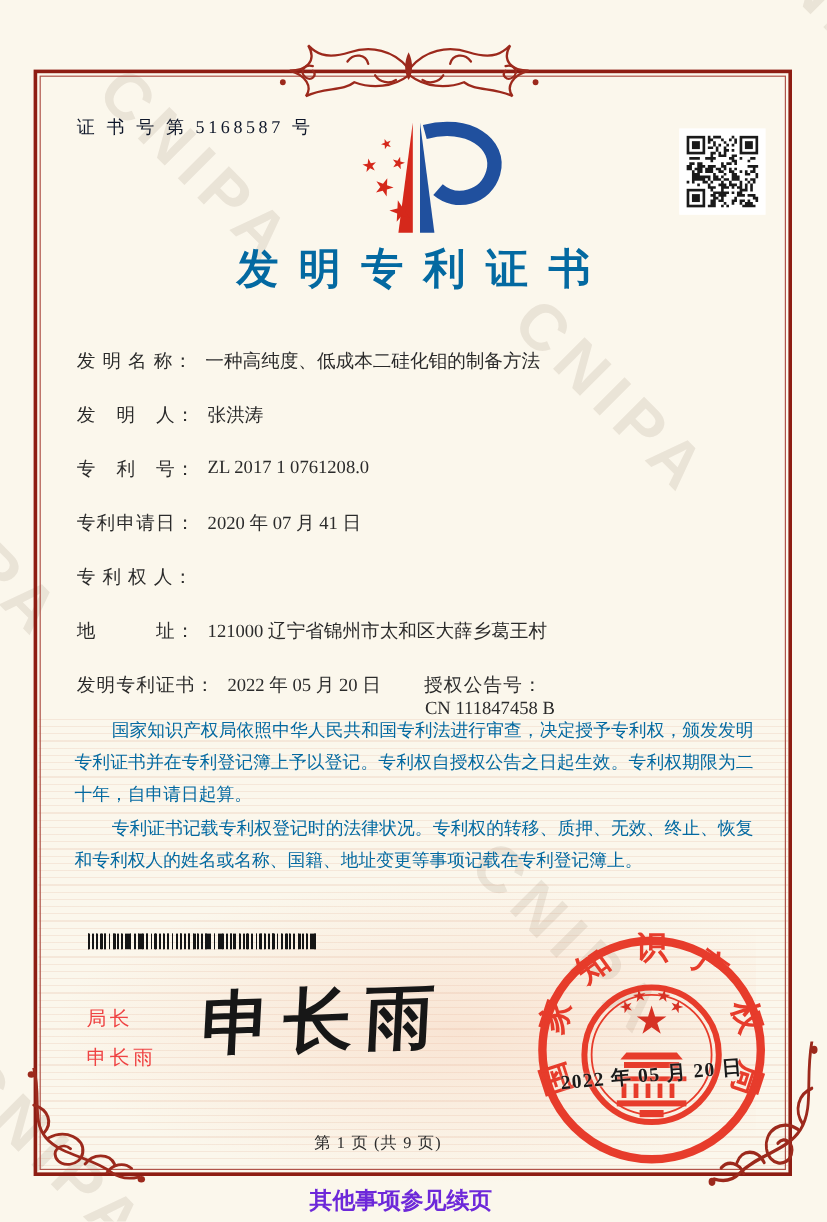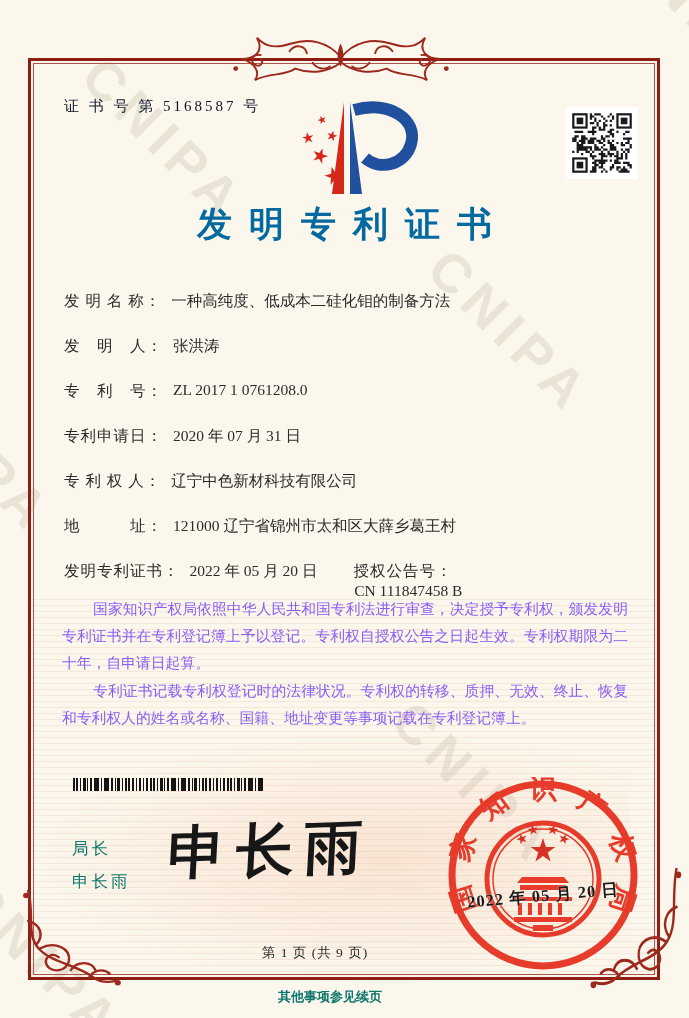--- a/index.html
+++ b/index.html
@@ -31,42 +31,42 @@
 
   .title{position:absolute;left:0;right:0;top:201px;text-align:center;font-size:35px;font-weight:700;
          letter-spacing:17px;text-indent:17px;color:#0369a1;}
 
   .fields{position:absolute;left:64px;top:291px;width:568px;font-size:15.5px;}
   .field-row{height:45px;display:flex;align-items:flex-start;white-space:nowrap;text-align:right;}
   .field-label{margin-right:10px;letter-spacing:1px;}
   .grant-no-wrap{margin-left:36px;display:flex;flex-direction:column;}
 
   .body-text{position:absolute;left:62px;top:596px;width:566px;font-size:14.8px;line-height:1.84;
-             text-align:justify;color:#8b5cf6;}
+             text-align:justify;color:#0369a1;}
   .body-text p{margin:0;text-indent:2.1em;}
 
   .barcode{position:absolute;left:73px;top:778px;width:192px;height:13px;
     background:
       repeating-linear-gradient(90deg,#151515 0 1.5px,transparent 1.5px 3.5px),
       repeating-linear-gradient(90deg,#151515 0 1px,transparent 1px 7px),
       repeating-linear-gradient(90deg,#151515 0 2px,transparent 2px 11px);}
 
-  .director{position:absolute;left:72px;top:832px;font-size:16.5px;letter-spacing:3px;color:#0f766e;line-height:33px;}
+  .director{position:absolute;left:72px;top:832px;font-size:16.5px;letter-spacing:3px;color:#ef4444;line-height:33px;}
   .sig-script{position:absolute;left:168px;top:812px;font-size:58px;font-weight:700;letter-spacing:10px;
               color:#171717;transform:rotate(-2deg) skewX(-5deg);}
 
   .seal{position:absolute;left:430px;top:777px;width:228px;height:200px;opacity:.95;}
   .seal-char{fill:#e63322;font-size:27px;font-weight:700;text-anchor:middle;
              font-family:"Liberation Serif","DejaVu Serif",serif;}
   .stamp-date{position:absolute;left:436px;top:885px;width:214px;text-align:center;font-size:16.5px;
               font-weight:700;letter-spacing:1px;color:#1a1a1a;transform:rotate(-5deg);
               text-shadow:0 0 2px rgba(251,247,237,.85);}
 
   .page-number{position:absolute;left:235px;top:944px;width:160px;text-align:center;font-size:13.5px;letter-spacing:1px;}
-  .continuation{position:absolute;left:250px;top:988px;width:160px;text-align:center;font-size:13px;font-weight:600;color:#0f766e;}
+  .continuation{position:absolute;left:250px;top:988px;width:160px;text-align:right;font-size:19px;font-weight:600;color:#6d28d9;}
 </style>
 </head>
 <body>
 
 <div class="wm" style="left:62px;top:108px;">CNIPA</div>
 <div class="wm" style="left:408px;top:300px;">CNIPA</div>
 <div class="wm" style="left:-130px;top:420px;">CNIPA</div>
 <div class="wm" style="left:372px;top:752px;">CNIPA</div>
 <div class="wm" style="left:600px;top:-18px;">CNIPA</div>
 <div class="wm" style="left:-60px;top:930px;">CNIPA</div>
@@ -164,25 +164,24 @@
   <div class="field-row">
     <span class="field-label">发　明　人：</span>
     <span class="field-value">张洪涛</span>
   </div>
   <div class="field-row">
     <span class="field-label">专　利　号：</span>
     <span class="field-value">ZL 2017 1 0761208.0</span>
   </div>
   <div class="field-row">
     <span class="field-label">专利申请日：</span>
-    <span class="field-value">2020 年 07 月 31 日</span>
+    <span class="field-value">2020 年 07 月 41 日</span>
   </div>
   <div class="field-row">
     <span class="field-label">专 利 权 人：</span>
-    <span class="field-value">辽宁中色新材科技有限公司</span>
   </div>
   <div class="field-row">
     <span class="field-label">地　　　址：</span>
     <span class="field-value">121000 辽宁省锦州市太和区大薛乡葛王村</span>
   </div>
   <div class="field-row">
     <span class="field-label">发明专利证书：</span>
     <span class="field-value">2022 年 05 月 20 日</span>
     <span class="grant-no-wrap">
       <span class="field-label">授权公告号：</span>

